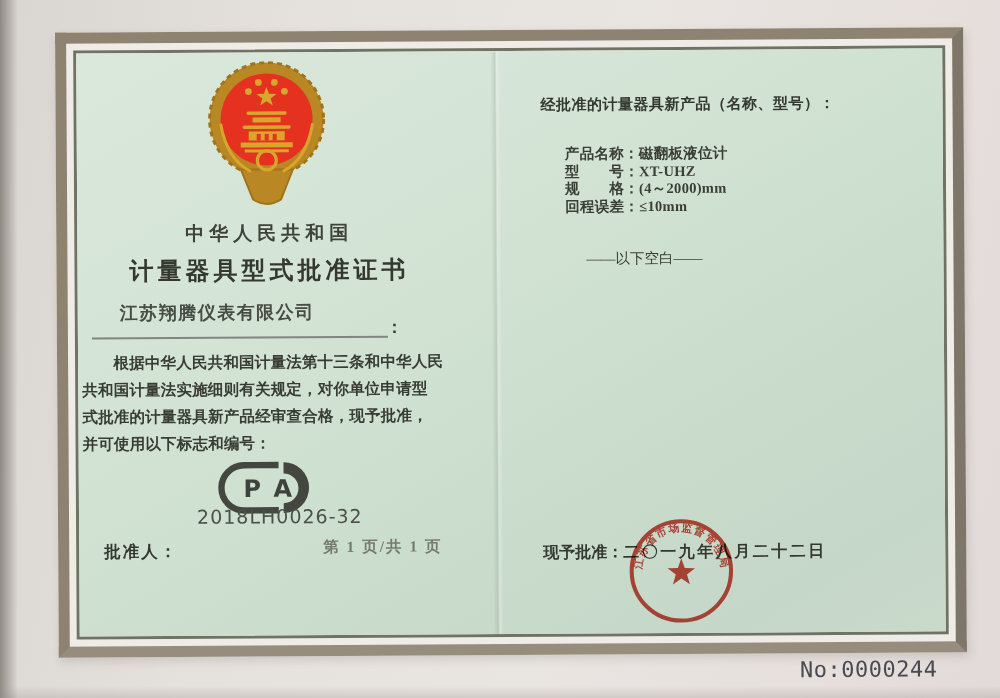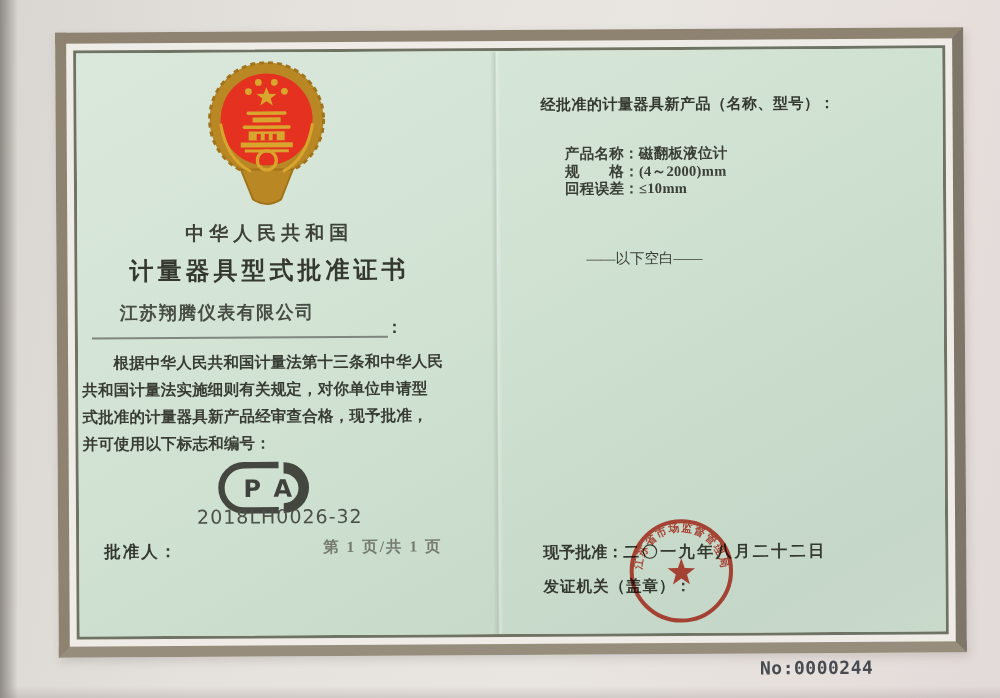--- a/index.html
+++ b/index.html
@@ -39,22 +39,22 @@
     letter-spacing:0.3px;color:#3a3e34;}
   .specs div{white-space:nowrap;}
   .blank-note{left:587px;top:250px;font-size:14.5px;font-weight:400;color:#3a3e34;}
   .dateline{left:542px;top:543px;font-size:16px;font-weight:700;color:#34382f;}
   .dateline .dt{letter-spacing:2.5px;}
   .issuer{left:542px;top:577px;font-size:15.5px;font-weight:700;letter-spacing:1px;color:#34382f;}
   .emblem{position:absolute;left:208px;top:60px;width:120px;height:146px;}
   .cpa{position:absolute;left:210px;top:456px;width:106px;height:62px;}
   .stamp{position:absolute;left:624px;top:516px;width:112px;height:112px;opacity:.88;
     mix-blend-mode:multiply;}
-  .serial{left:758px;top:659px;font-size:18px;font-family:"DejaVu Sans Mono","Liberation Mono",monospace;
-    color:#484c52;letter-spacing:0.5px;font-weight:bold;}
+  .serial{left:798px;top:659px;font-size:22px;font-family:"DejaVu Sans Mono","Liberation Mono",monospace;
+    color:#484c52;letter-spacing:0.5px;}
 </style>
 </head>
 <body>
 
 <div class="page">
   <div class="edge-left"></div>
   <div class="edge-bottom"></div>
 
   <div class="cert">
     <div class="frame">
@@ -112,29 +112,29 @@
       <text x="46" y="55" font-family="DejaVu Sans, sans-serif" font-weight="700" font-size="34" letter-spacing="3" fill="#3f423c">P A</text>
     </svg>
 
     <div class="t approval-no">2018LH0026-32</div>
     <div class="t pageinfo">第 1 页/共 1 页</div>
     <div class="t approver">批准人：</div>
 
     <div class="t r-header">经批准的计量器具新产品（名称、型号）：</div>
     <div class="specs">
       <div>产品名称：磁翻板液位计</div>
+      <div>型　　号：XT-UHZ</div>
       <div>规　　格：(4～2000)mm</div>
       <div>回程误差：≤10mm</div>
     </div>
     <div class="t blank-note">——以下空白——</div>
 
     <div class="t dateline">
       <span>现予批准：</span><span class="dt">二〇一九年八月二十二日</span>
     </div>
-    <div class="t issuer">发证机关（盖章）：</div>
 
     <svg class="stamp" viewBox="0 0 120 124">
       <circle cx="60" cy="62" r="55" fill="none" stroke="#cc3526" stroke-width="4.5"></circle>
       <polygon points="60,48 63.8,58.7 75.2,59.1 66.2,66 69.4,76.9 60,70.5 50.6,76.9 53.8,66 44.8,59.1 56.2,58.7" fill="#cc3526"></polygon>
       <defs>
           <path id="stamparc" d="M 16 62 A 44 44 0 1 1 104 62" fill="none"></path>
         </defs>
       <text font-size="12" font-weight="700" letter-spacing="1.5" fill="#cc3526">
         <textPath href="#stamparc" startOffset="50%" text-anchor="middle">江苏省市场监督管理局</textPath>
       </text>

